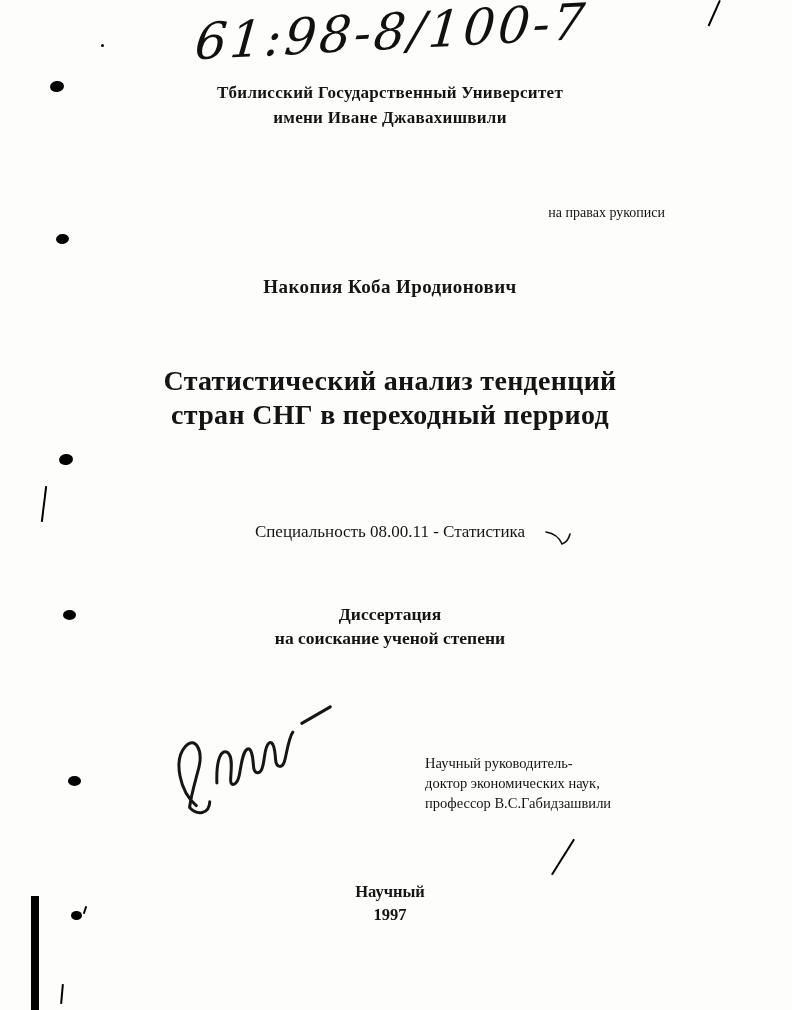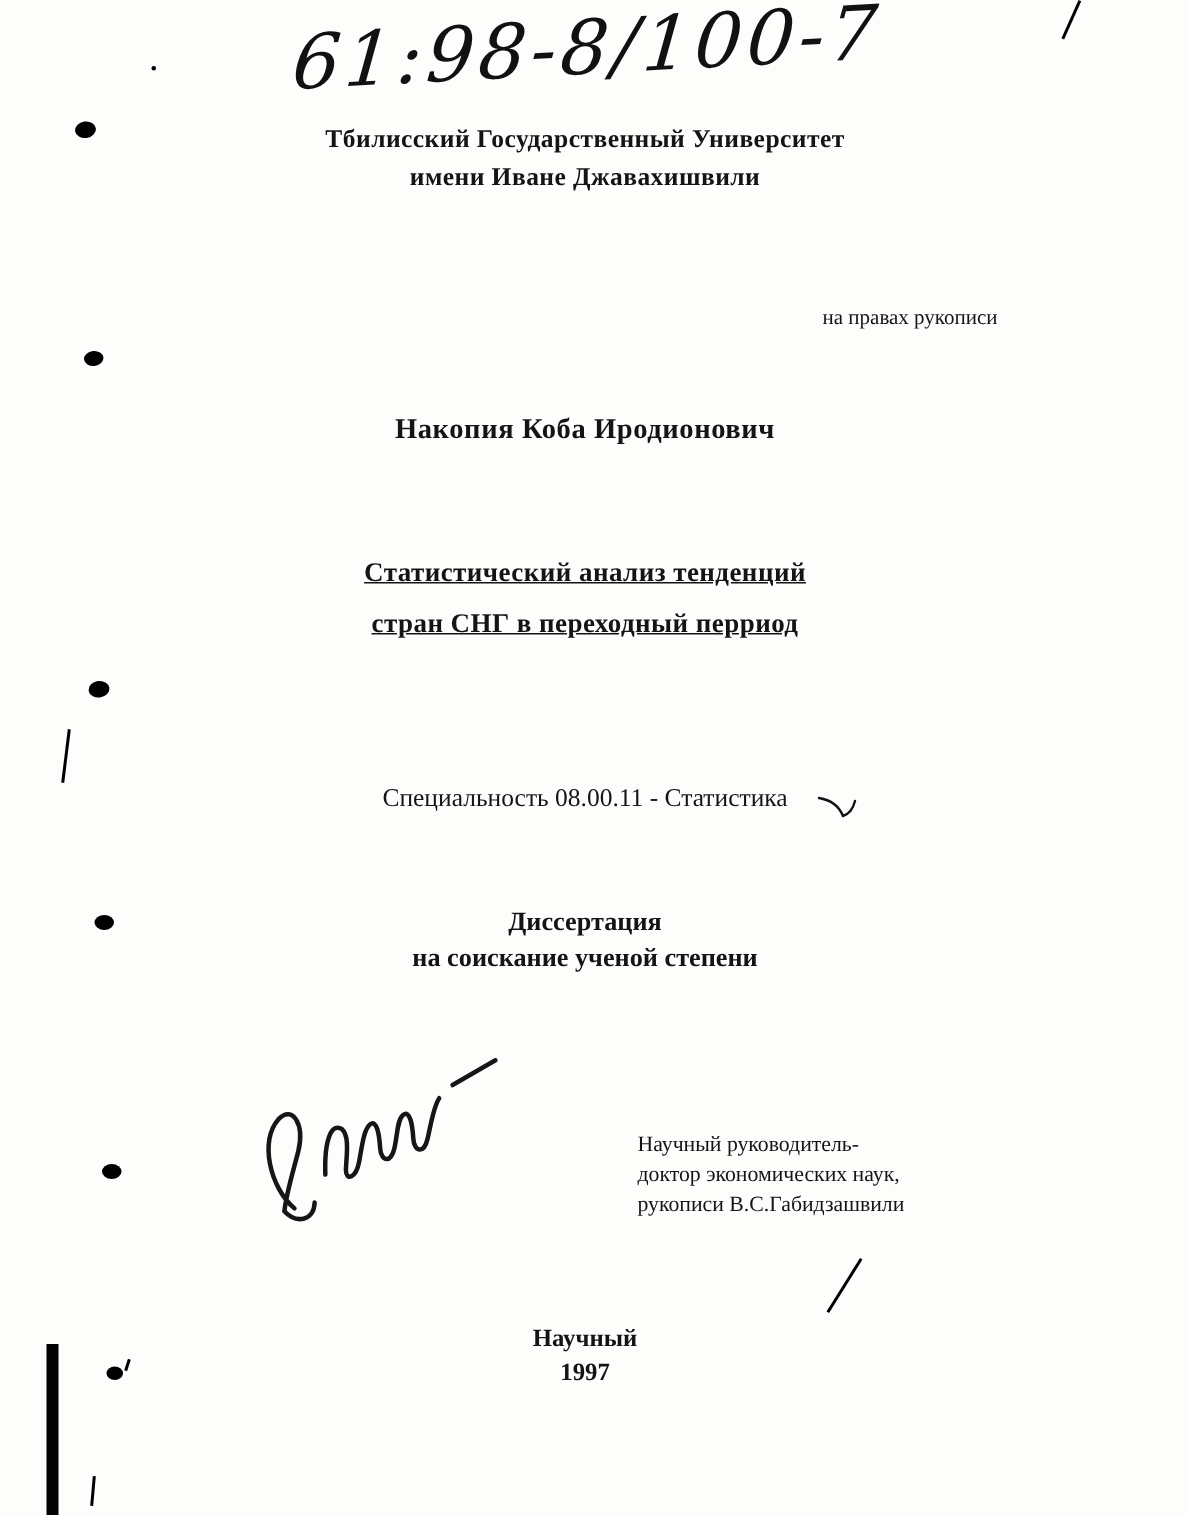--- a/index.html
+++ b/index.html
@@ -22,21 +22,21 @@
     font-size:50px;
     letter-spacing:3px;
     transform:rotate(-3deg) skewX(-8deg);
     white-space:nowrap;
     color:#111;
   }
 
   .university{top:80px;font-weight:700;font-size:17px;line-height:25px;letter-spacing:.3px;}
   .manuscript-note{left:505px;top:205px;width:160px;font-size:14px;text-align:right;}
   .author{top:276px;font-weight:700;font-size:19px;letter-spacing:.4px;}
-  .title{top:364px;font-weight:700;font-size:18px;line-height:34px;letter-spacing:.3px;text-decoration:underline;}
+  .title{top:364px;font-weight:700;font-size:28px;line-height:34px;letter-spacing:.3px;}
   .specialty{top:522px;font-size:17px;}
   .dissertation{top:602px;font-weight:700;font-size:17.5px;line-height:24px;}
   .advisor{left:425px;top:753px;width:240px;font-size:14.5px;line-height:20px;text-align:left;}
   .city-year{top:880px;font-weight:700;font-size:16.5px;line-height:23px;}
 
   
   .dot{background:#000;border-radius:50%;}
   .dot1{left:50px;top:81px;width:14px;height:11px;transform:rotate(-8deg);}
   .dot2{left:56px;top:234px;width:13px;height:10px;transform:rotate(-6deg);}
   .dot3{left:59px;top:454px;width:14px;height:11px;transform:rotate(-8deg);}
@@ -107,19 +107,19 @@
       <path d="M22,88 C10,70 12,38 28,28 C40,21 44,36 35,52 C28,64 20,76 15,88 C20,98 32,100 36,88"></path>
       <path d="M48,72 C54,48 62,40 67,46 C71,52 64,66 62,73 C60,80 67,80 72,70 C77,60 81,50 86,48 C91,46 90,56 88,65 C86,74 92,77 97,68 C102,59 104,50 109,48 C114,46 113,56 111,65 C109,74 115,77 120,68 C125,59 130,48 135,44"></path>
       <path d="M146,38 L178,30"></path>
     </g>
   </svg>
 </div>
 
 <div class="abs advisor">
   <div>Научный руководитель-</div>
   <div>доктор экономических наук,</div>
-  <div>рукописи В.С.Габидзашвили</div>
+  <div>профессор В.С.Габидзашвили</div>
 </div>
 
 <div class="abs center-col city-year">
   <div>Научный</div>
   <div>1997</div>
 </div>
 
 </body></html>

